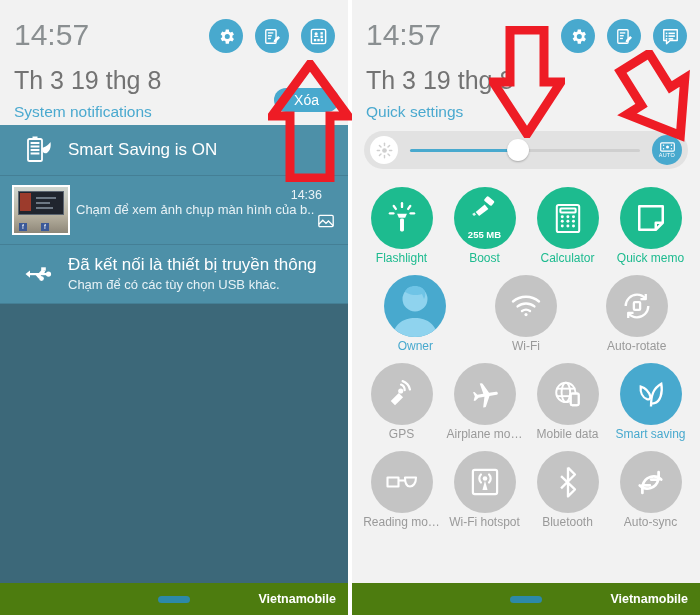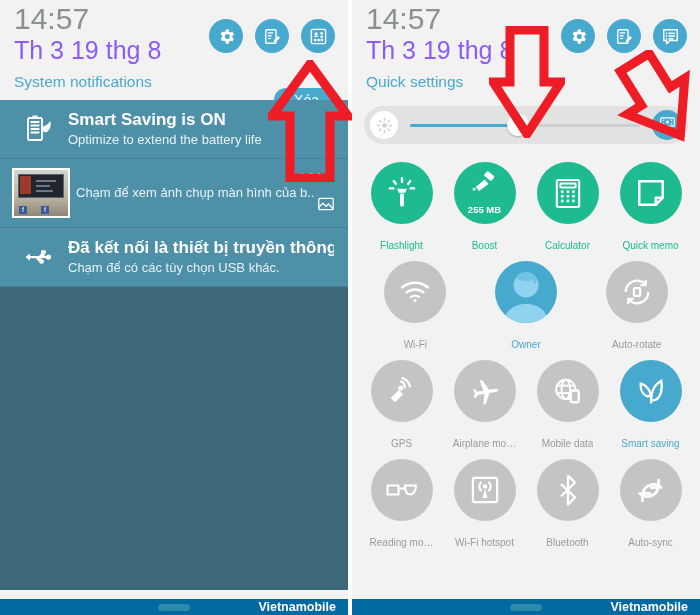--- a/index.html
+++ b/index.html
@@ -12,23 +12,23 @@
   }
   .stage { position:relative; width:700px; height:615px; }
 
   
   .panel { position:absolute; top:0; height:615px; overflow:hidden; background:#f2f2f2; }
   .panel-left  { left:0;   width:348px; }
   .panel-right { left:352px; width:348px; }
   .panel-gap   { position:absolute; left:348px; top:0; width:4px; height:615px; background:#ffffff; z-index:5; }
 
   
-  .sh-header { position:relative; background:#f2f2f2; padding:4px 14px 0 14px; height:100px; }
+  .sh-header { position:relative; background:#f2f2f2; padding:20px 14px 0 14px; height:125px; }
   .sh-time   { font-size:30px; color:#8a8f91; line-height:1.0; letter-spacing:0px; font-weight:400; }
-  .sh-date   { font-size:25px; color:#8b5cf6; line-height:1.18; font-weight:400; margin-top:2px; }
+  .sh-date   { font-size:25px; color:#737373; line-height:1.18; font-weight:400; margin-top:16px; }
   .sh-sub    { font-size:15.5px; color:#4aa9cf; margin-top:7px; font-weight:400; }
 
   .sh-icons { position:absolute; top:19px; right:13px; display:flex; gap:12px; }
   .cicon { width:34px; height:34px; border-radius:50%; background:#48a9ce; display:flex; align-items:center; justify-content:center; }
   .cicon svg { display:block; }
 
   .clear-btn {
     position:absolute; right:9px; top:88px;
     background:#48a9ce; color:#ffffff; font-size:14px;
     border-radius:13px; padding:4px 20px; line-height:16px;
@@ -36,21 +36,21 @@
 
   
   .notif-wrap { background:#3c6879; height:490px; }
   .notif {
     background:#4d90a8; display:flex; align-items:center;
     padding:9px 14px 9px 10px; border-bottom:1px solid #447f95;
     position:relative;
   }
   .notif-ic { width:58px; flex:0 0 58px; display:flex; align-items:center; justify-content:center; }
   .notif-body { flex:1; min-width:0; }
-  .notif-title { font-size:17px; color:#ffffff; font-weight:700; line-height:22px; white-space:nowrap; overflow:hidden; }
+  .notif-title { font-size:17px; color:#ffffff; font-weight:400; line-height:22px; white-space:nowrap; overflow:hidden; }
   .notif-text  { font-size:13px; color:#e8f2f6; line-height:18px; white-space:nowrap; overflow:hidden; }
   .notif-time  { font-size:12.5px; color:#eaf3f7; position:absolute; right:26px; top:12px; }
   .notif-badge { position:absolute; right:14px; bottom:12px; }
   .thumb {
     width:58px; height:50px; background:#c8c2b4; border:2px solid #fff;
     position:relative; overflow:hidden; flex:0 0 58px; margin-right:6px; margin-left:2px;
   }
   .thumb .t-sky { position:absolute; inset:0; background:linear-gradient(#cfd6d0,#b9b3a2 60%,#8e8778); }
   .thumb .t-win { position:absolute; left:4px; top:4px; width:46px; height:24px; background:#20252e; border:1px solid #5a6470; }
   .thumb .t-pic { position:absolute; left:6px; top:6px; width:11px; height:18px; background:#9c3b2c; }
@@ -69,31 +69,31 @@
   .track-fill { position:absolute; left:4px; width:47%; height:3px; background:#48a9ce; border-radius:2px; }
   .knob { position:absolute; left:47%; width:22px; height:22px; margin-left:-11px; border-radius:50%; background:#ffffff; box-shadow:0 1px 2px rgba(0,0,0,.25); }
   .auto-btn { width:30px; height:30px; border-radius:50%; background:#48a9ce; display:flex; flex-direction:column; align-items:center; justify-content:center; flex:0 0 30px; }
   .auto-lbl { font-size:5.5px; color:#ffffff; letter-spacing:.3px; line-height:6px; margin-top:0px; }
 
   
   .tiles { background:#f2f2f2; padding:10px 8px 6px 8px; }
   .trow { display:flex; margin-bottom:10px; }
   .tile { flex:1; display:flex; flex-direction:column; align-items:center; }
   .tbtn { width:62px; height:62px; border-radius:50%; display:flex; flex-direction:column; align-items:center; justify-content:center; }
-  .tlabel { font-size:10px; margin-top:16px; white-space:nowrap; max-width:84px; overflow:hidden; text-overflow:ellipsis; text-align:left; }
+  .tlabel { font-size:12px; margin-top:2px; white-space:nowrap; max-width:84px; overflow:hidden; text-overflow:ellipsis; text-align:left; }
   .t-green { background:#1dbb8f; }
   .t-blue  { background:#48a9ce; }
   .t-grey  { background:#c4c4c4; }
   .lbl-green { color:#1dbb8f; }
   .lbl-blue  { color:#48a9ce; }
   .lbl-grey  { color:#9a9a9a; }
   .boost-mb { font-size:9.5px; color:#ffffff; font-weight:bold; margin-top:9px; }
 
   
-  .footer { position:absolute; bottom:0; left:0; width:100%; height:16px; background:#0369a1; display:flex; align-items:center; justify-content:center; }
+  .footer { position:absolute; bottom:0; left:0; width:100%; height:32px; background:#4d7c0f; display:flex; align-items:center; justify-content:center; }
   .footer-handle { width:32px; height:7px; border-radius:4px; background:#2d89a8; }
   .footer-carrier { position:absolute; right:12px; font-size:12.5px; color:#ffffff; font-weight:bold; }
   .footer-left-dark { position:absolute; bottom:28px; left:0; width:100%; height:10px; background:#3c6879; }
 
   
   .arrow { position:absolute; z-index:20; }
   .arrow svg { display:block; }
 </style>
 </head>
 <body>
@@ -148,21 +148,20 @@
             <rect x="8.5" y="2.5" width="5" height="2.6"></rect>
             <rect x="6.6" y="8" width="8.8" height="2"></rect>
               <rect x="6.6" y="11.5" width="8.8" height="2"></rect>
             <rect x="6.6" y="15" width="8.8" height="2"></rect>
               <rect x="6.6" y="18.5" width="8.8" height="2"></rect>
             <path d="M18 14c5.5-1.5 8.5-6 8.5-6s1.5 7-3 10.5c-2.6 2-5.5.5-5.5-4.5z"></path>
           </svg>
         </div>
         <div class="notif-body">
           <div class="notif-title">Smart Saving is ON</div>
-          <div class="notif-text">Optimize to extend the battery life</div>
         </div>
       </div>
 
       <div class="notif">
         <div class="thumb">
           <div class="t-sky"></div>
             <div class="t-win"></div>
             <div class="t-pic"></div>
           <div class="t-l1"></div>
             <div class="t-l2"></div>
@@ -339,39 +338,39 @@
               <path d="M2.6 2.6h18.8v13.2l-5.6 5.6H2.6z" stroke-linejoin="round"></path>
               <path d="M21.4 15.8h-5.6v5.6" stroke-linejoin="round"></path>
             </svg>
           </div>
           <div class="tlabel lbl-green">Quick memo</div>
         </div>
       </div>
 
       <div class="trow">
         <div class="tile">
+          <div class="tbtn t-blue" style="overflow:hidden;position:relative;">
+            <svg width="62" height="62" viewBox="0 0 62 62" style="position:absolute;left:0;top:0;">
+              <circle cx="31" cy="24" r="12.5" fill="#8fd3ee"></circle>
+              <path d="M9 62c0-12 10-19 22-19s22 7 22 19z" fill="#8fd3ee"></path>
+              <path d="M21 17c2-8 18-8 20 0 1 4-1 7-1 7l-2-5c-5 2-12 1-15-1z" fill="#6fc4e6"></path>
+            </svg>
+          </div>
+          <div class="tlabel lbl-blue">Owner</div>
+        </div>
+        <div class="tile">
           <div class="tbtn t-grey">
             <svg width="32" height="24" viewBox="0 0 32 24" fill="none" stroke="#fff" stroke-width="2.4" stroke-linecap="round">
               <path d="M3 7.5a20 20 0 0126 0"></path>
                 <path d="M7.6 12.4a13.5 13.5 0 0116.8 0"></path>
                 <path d="M12 17a7 7 0 018 0"></path>
               <circle cx="16" cy="20.6" r="1.6" fill="#fff" stroke="none"></circle>
             </svg>
           </div>
           <div class="tlabel lbl-grey">Wi-Fi</div>
-        </div>
-        <div class="tile">
-          <div class="tbtn t-blue" style="overflow:hidden;position:relative;">
-            <svg width="62" height="62" viewBox="0 0 62 62" style="position:absolute;left:0;top:0;">
-              <circle cx="31" cy="24" r="12.5" fill="#8fd3ee"></circle>
-              <path d="M9 62c0-12 10-19 22-19s22 7 22 19z" fill="#8fd3ee"></path>
-              <path d="M21 17c2-8 18-8 20 0 1 4-1 7-1 7l-2-5c-5 2-12 1-15-1z" fill="#6fc4e6"></path>
-            </svg>
-          </div>
-          <div class="tlabel lbl-blue">Owner</div>
         </div>
         <div class="tile">
           <div class="tbtn t-grey">
             <svg width="30" height="30" viewBox="0 0 26 26" fill="none" stroke="#fff" stroke-width="2">
               <path d="M3.2 13a9.8 9.8 0 019.8-9.8c3 0 5.7 1.4 7.5 3.5"></path>
               <path d="M22.8 13a9.8 9.8 0 01-9.8 9.8c-3 0-5.7-1.4-7.5-3.5"></path>
               <path d="M20.6 2.5v4.6h-4.6" stroke-linejoin="round"></path>
               <path d="M5.4 23.5v-4.6h4.6" stroke-linejoin="round"></path>
               <rect x="10.3" y="9.6" width="5.4" height="6.8" rx=".8"></rect>
             </svg>

